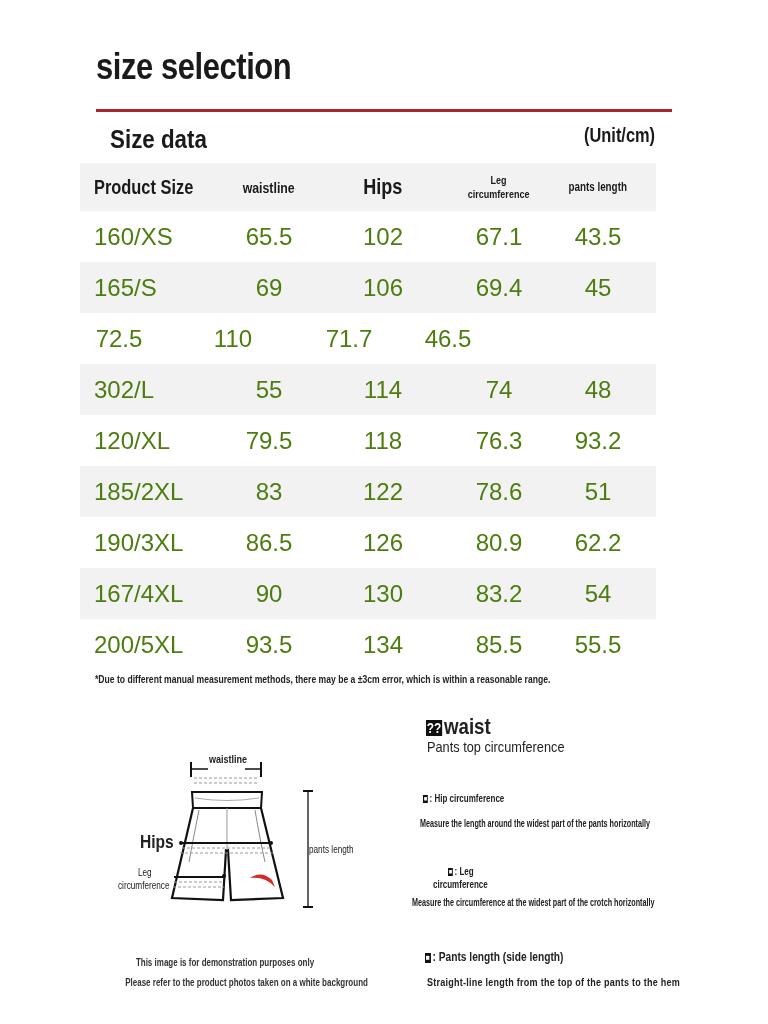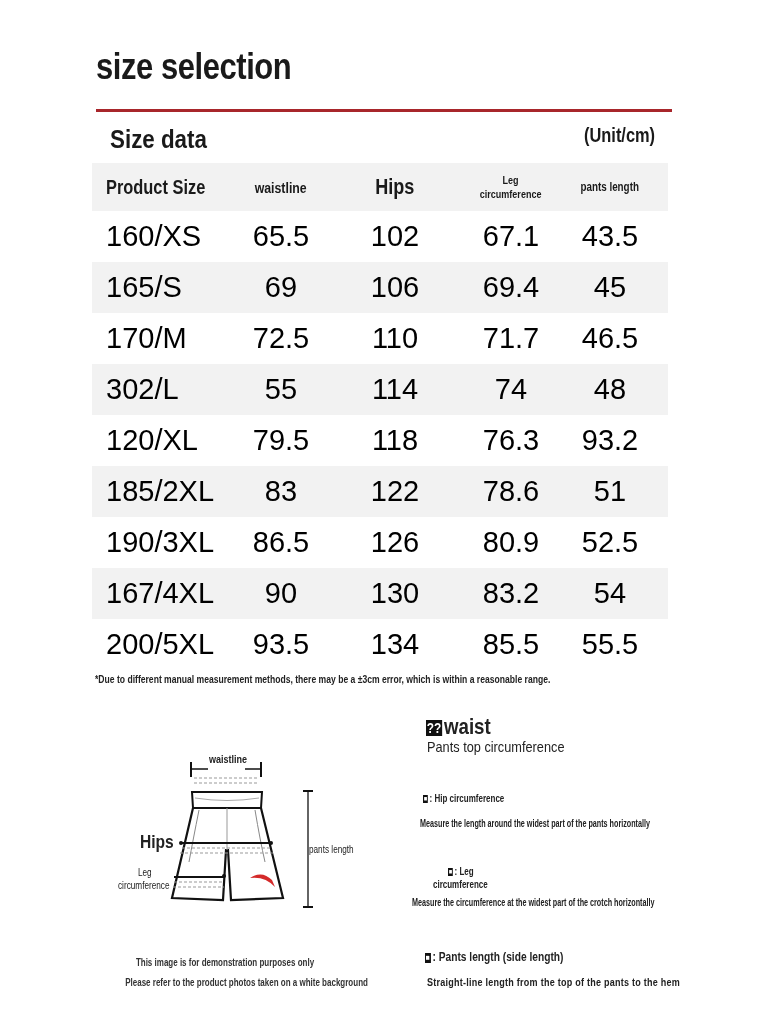--- a/index.html
+++ b/index.html
@@ -5,37 +5,37 @@
   html, body { margin:0; padding:0; background:#ffffff; }
   body { width:768px; height:1024px; position:relative; overflow:hidden;
          font-family:"Liberation Sans", sans-serif; color:#1a1a1a; }
   .title { position:absolute; left:96px; top:46px; font-size:36px; font-weight:bold;
            letter-spacing:-0.5px; transform:scaleX(0.86); transform-origin:left top; }
   .divider { position:absolute; left:96px; top:109px; width:576px; height:3px; background:#a8262b; }
   .section-title { position:absolute; left:110px; top:124px; font-size:26px; font-weight:bold;
            transform:scaleX(0.86); transform-origin:left top; }
   .unit { position:absolute; left:584px; top:124px; font-size:20px; font-weight:bold;
           transform:scaleX(0.82); transform-origin:left top; }
-  .table { position:absolute; left:92px; top:163px; width:576px; }
+  .table { position:absolute; left:80px; top:163px; width:576px; }
   .row { height:51px; display:flex; align-items:center; }
   .row.header { height:48px; background:#f2f2f2; }
   .row.alt { background:#f2f2f2; }
   .cell { display:flex; align-items:center; justify-content:center; text-align:center; }
   .c0 { width:150px; justify-content:flex-start; padding-left:14px; box-sizing:border-box; }
   .c1 { width:78px; margin-left:0; }
   .c2 { width:150px; }
   .c3 { width:82px; }
   .c4 { width:116px; }
   .hcell { font-weight:bold; transform:scaleX(0.82); }
   .h0 { font-size:20px; transform-origin:left center; }
   .h1 { font-size:15px; }
   .h2 { font-size:22px; }
   .h3 { font-size:11px; line-height:14px; }
   .h4 { font-size:12px; }
-  .dcell { font-size:29px; color:#000000; }
+  .dcell { font-size:24px; color:#4d7c0f; }
   .footnote { position:absolute; left:95px; top:673px; font-size:11px; font-weight:bold; color:#222;
               transform:scaleX(0.78); transform-origin:left top; white-space:nowrap; }
   .diagram { position:absolute; left:100px; top:740px; width:280px; height:180px; }
   .dtext { position:absolute; font-weight:bold; color:#222; white-space:nowrap; transform-origin:left top; }
   .caption { position:absolute; font-size:10px; font-weight:bold; color:#333; white-space:nowrap;
              transform:scaleX(0.8); transform-origin:center top; text-align:center; }
   .info { position:absolute; white-space:nowrap; color:#222; transform-origin:left top; }
   .marker { display:inline-block; background:#111; color:#fff; font-size:10px; line-height:10px;
             padding:0 1px; margin-right:2px; vertical-align:middle; }
 </style>
@@ -76,21 +76,20 @@
     <div class="cell c4 dcell">43.5</div>
   </div>
   <div class="row alt">
     <div class="cell c0 dcell">165/S</div>
     <div class="cell c1 dcell">69</div>
     <div class="cell c2 dcell">106</div>
     <div class="cell c3 dcell">69.4</div>
     <div class="cell c4 dcell">45</div>
   </div>
   <div class="row">
-    <div class="cell c0 dcell">170/M</div>
     <div class="cell c1 dcell">72.5</div>
     <div class="cell c2 dcell">110</div>
     <div class="cell c3 dcell">71.7</div>
     <div class="cell c4 dcell">46.5</div>
   </div>
   <div class="row alt">
     <div class="cell c0 dcell">302/L</div>
     <div class="cell c1 dcell">55</div>
     <div class="cell c2 dcell">114</div>
     <div class="cell c3 dcell">74</div>
@@ -108,21 +107,21 @@
     <div class="cell c1 dcell">83</div>
     <div class="cell c2 dcell">122</div>
     <div class="cell c3 dcell">78.6</div>
     <div class="cell c4 dcell">51</div>
   </div>
   <div class="row">
     <div class="cell c0 dcell">190/3XL</div>
     <div class="cell c1 dcell">86.5</div>
     <div class="cell c2 dcell">126</div>
     <div class="cell c3 dcell">80.9</div>
-    <div class="cell c4 dcell">52.5</div>
+    <div class="cell c4 dcell">62.2</div>
   </div>
   <div class="row alt">
     <div class="cell c0 dcell">167/4XL</div>
     <div class="cell c1 dcell">90</div>
     <div class="cell c2 dcell">130</div>
     <div class="cell c3 dcell">83.2</div>
     <div class="cell c4 dcell">54</div>
   </div>
   <div class="row">
     <div class="cell c0 dcell">200/5XL</div>

